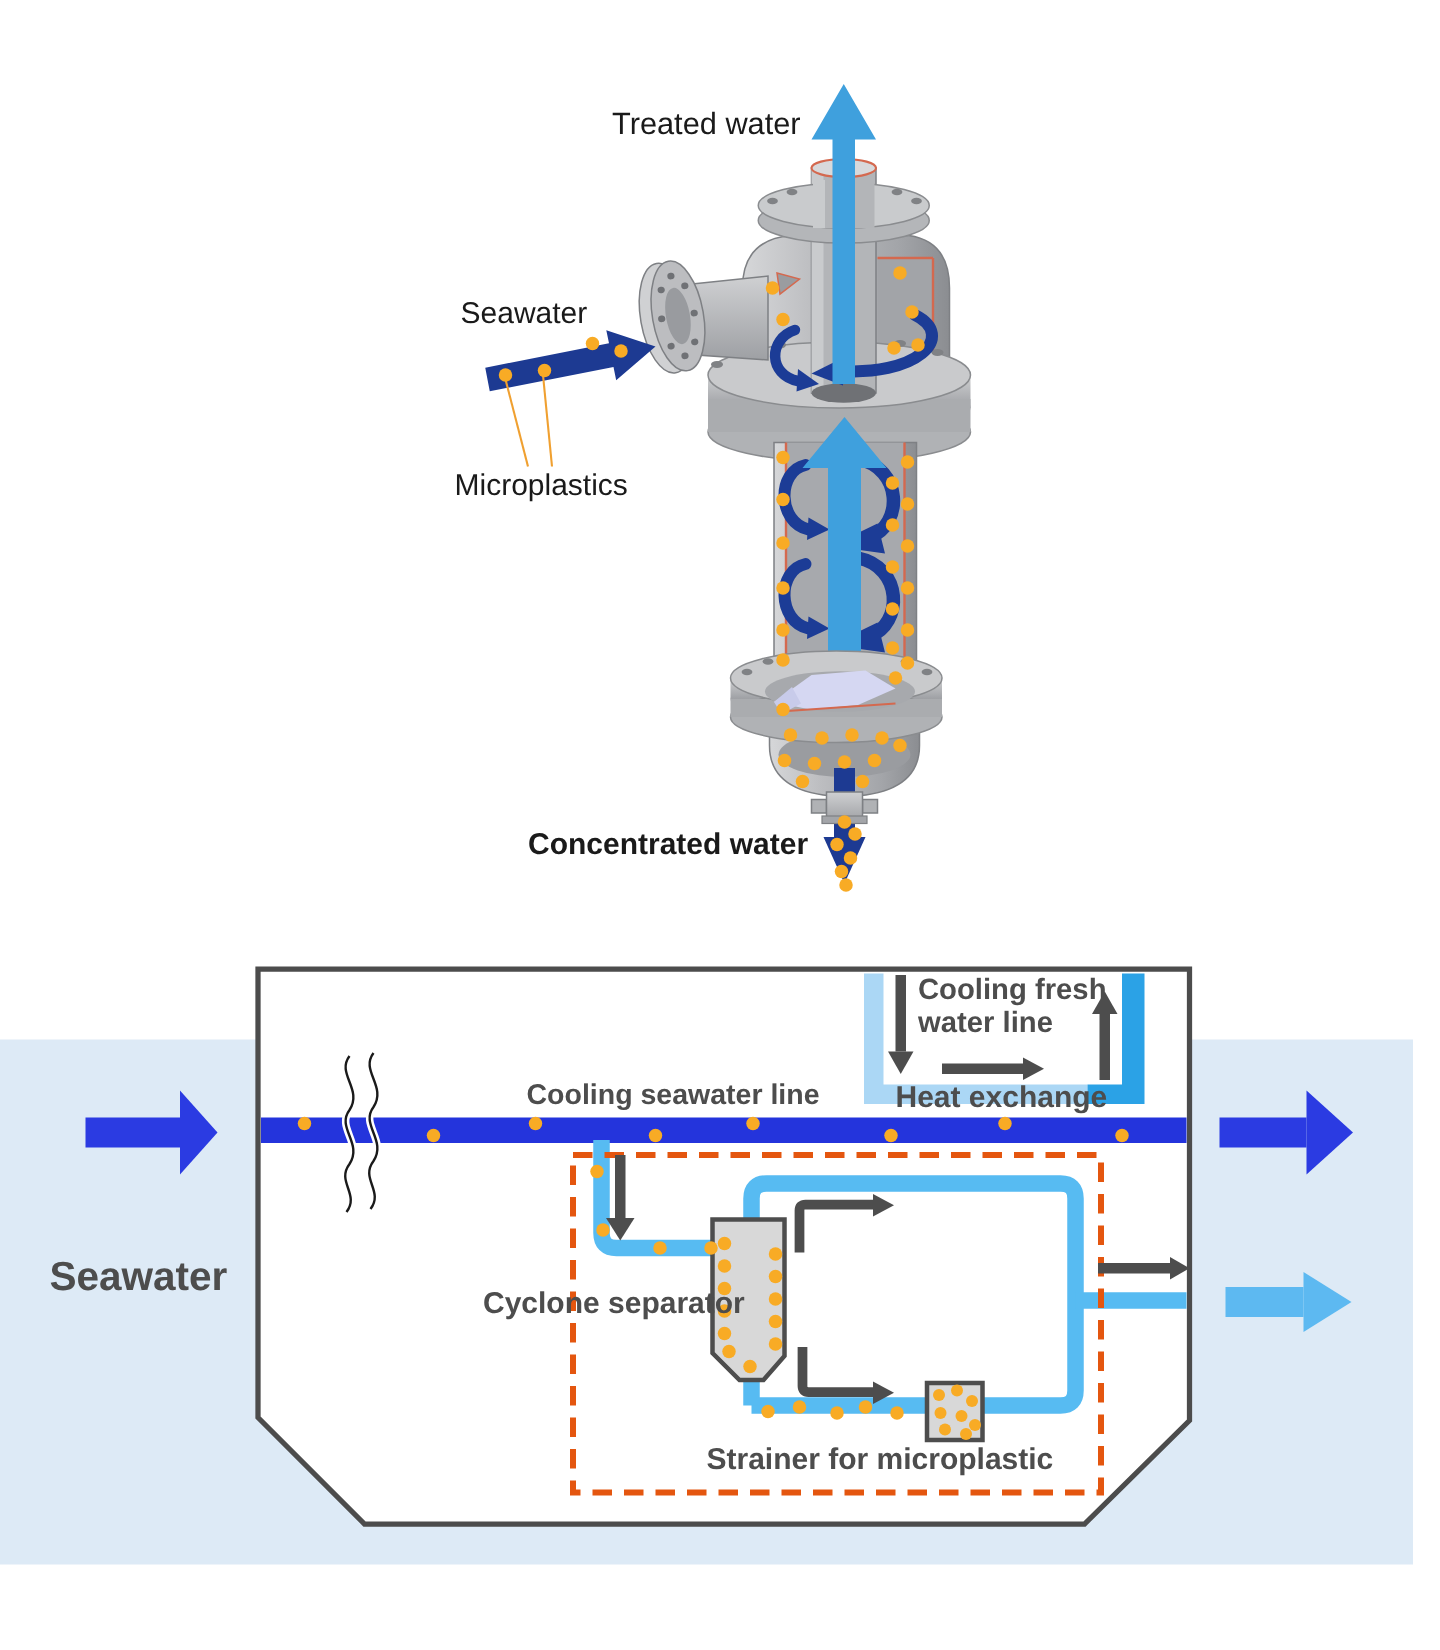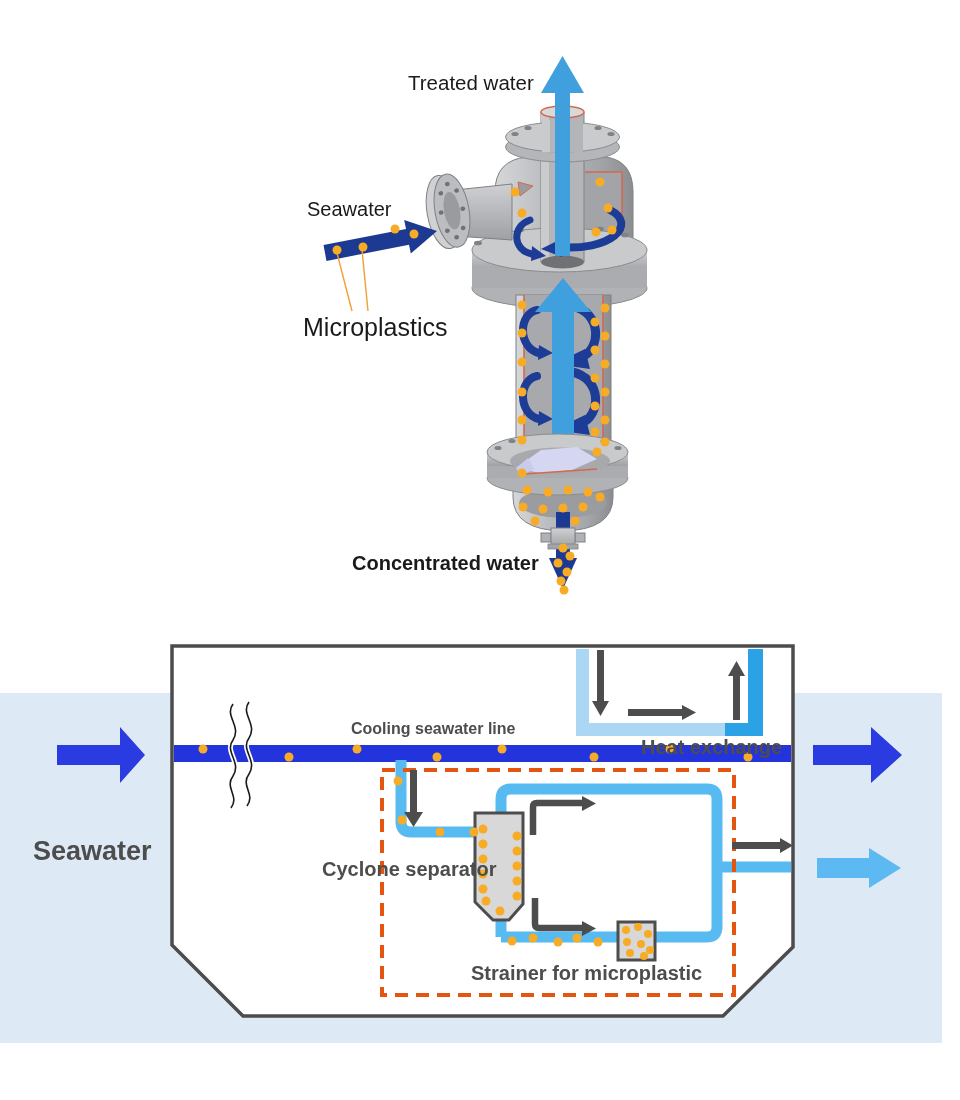--- a/index.html
+++ b/index.html
@@ -7,25 +7,25 @@
     width:960px;height:1100px;position:relative;background:#ffffff;
     font-family:"Liberation Sans","DejaVu Sans",sans-serif;overflow:hidden;
   }
   #stage{position:absolute;left:0;top:0;width:960px;height:852px;}
   svg{position:absolute;left:0;top:0;}
   .lbl{position:absolute;white-space:nowrap;}
   .lbl3d{color:#1a1a1a;font-weight:400;}
   .lblsch{color:#4d4d4d;font-weight:700;}
   .lbl-treated{left:408px;top:71px;font-size:20.5px;}
   .lbl-sea3d{left:307px;top:198px;font-size:20px;}
-  .lbl-micro{left:303px;top:313px;font-size:25px;}
+  .lbl-micro{left:303px;top:313px;font-size:20px;}
   .lbl-conc{left:352px;top:552px;font-size:20px;font-weight:bold;}
-  .lbl-coolsea{left:351px;top:720px;font-size:16px;}
+  .lbl-coolsea{left:351px;top:720px;font-size:19px;}
   .lbl-coolfresh{left:612px;top:650px;font-size:19.5px;line-height:21.5px;width:152px;white-space:normal;}
-  .lbl-heatex{left:597px;top:736px;font-size:20px;margin-left:44px;}
+  .lbl-heatex{left:597px;top:721px;font-size:20px;}
   .lbl-seabig{left:33px;top:836px;font-size:27px;}
   .lbl-cyclone{left:285px;top:858px;font-size:20px;margin-left:37px;}
   .lbl-strainer{left:471px;top:962px;font-size:20px;}
 </style>
 </head>
 <body>
 
 <div id="stage">
 <svg width="960" height="1100" viewBox="0 0 960 1100">
   <defs>
@@ -326,17 +326,18 @@
     </g>
   </g>
 </svg>
 
 <div class="lbl lbl3d lbl-treated">Treated water</div>
 <div class="lbl lbl3d lbl-sea3d">Seawater</div>
 <div class="lbl lbl3d lbl-micro">Microplastics</div>
 <div class="lbl lbl3d lbl-conc">Concentrated water</div>
 
 <div class="lbl lblsch lbl-coolsea">Cooling seawater line</div>
+<div class="lbl lblsch lbl-coolfresh">Cooling fresh water line</div>
 <div class="lbl lblsch lbl-heatex">Heat exchange</div>
 <div class="lbl lblsch lbl-seabig">Seawater</div>
 <div class="lbl lblsch lbl-cyclone">Cyclone separator</div>
 <div class="lbl lblsch lbl-strainer">Strainer for microplastic</div>
 </div>
 
 </body></html>

